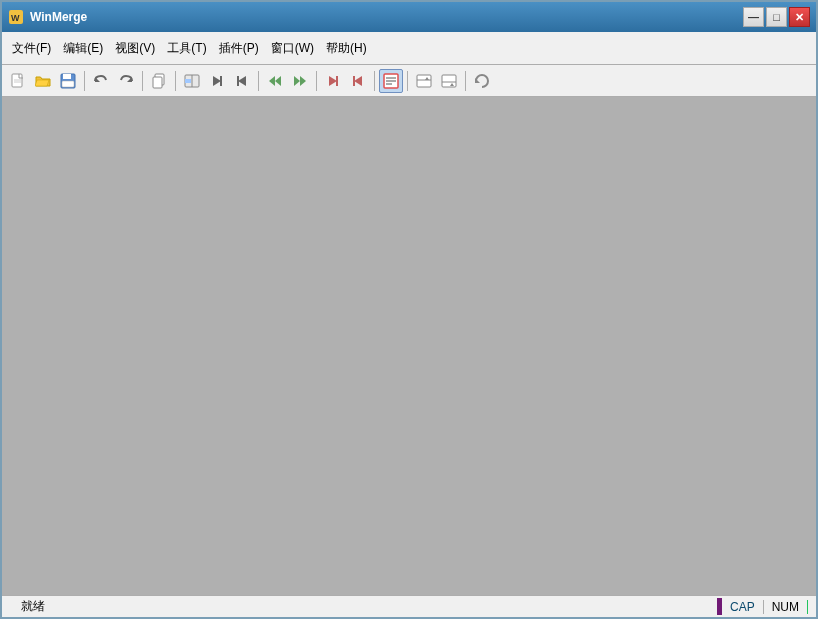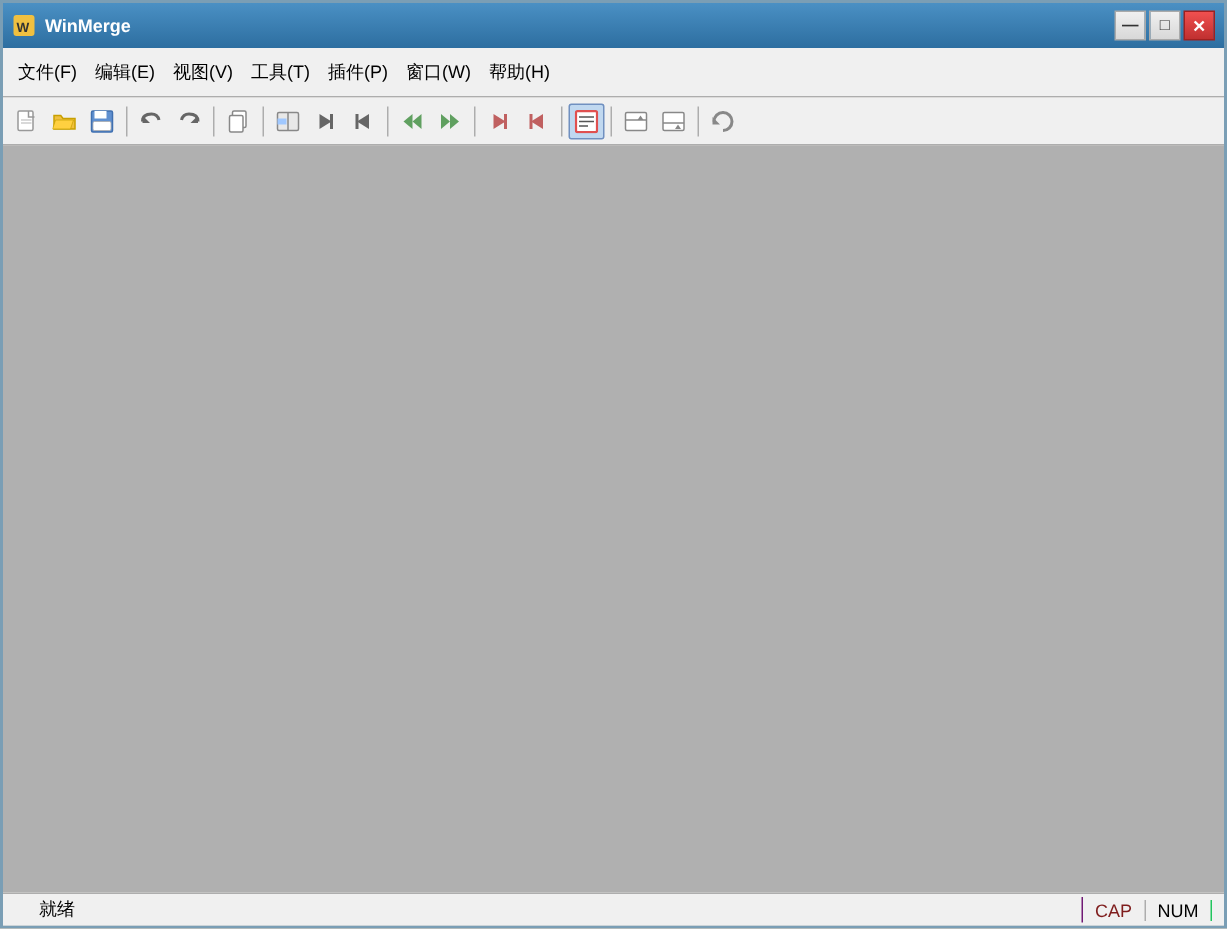--- a/index.html
+++ b/index.html
@@ -127,29 +127,30 @@
     .status-bar {
       height: 22px;
       background: #f0f0f0;
       border-top: 1px solid #adadad;
       display: flex;
       align-items: center;
       flex-shrink: 0;
     }
     .status-text {
       flex: 1;
-      padding: 0 24px;
+      padding: 0 8px;
       font-size: 12px;
       color: #000;
-      border-right: 1px solid #701a75;
+      border-right: 5px solid #701a75;
+      margin-left: 11px;
     }
     .status-caps {
       padding: 0 8px;
       font-size: 12px;
-      color: #7f1d1d;
+      color: #0c4a6e;
       border-right: 1px solid #adadad;
       min-width: 40px;
       text-align: center;
     }
     .status-num {
       padding: 0 8px;
       font-size: 12px;
       color: #000;
       border-right: 1px solid #22c55e;
       min-width: 40px;

